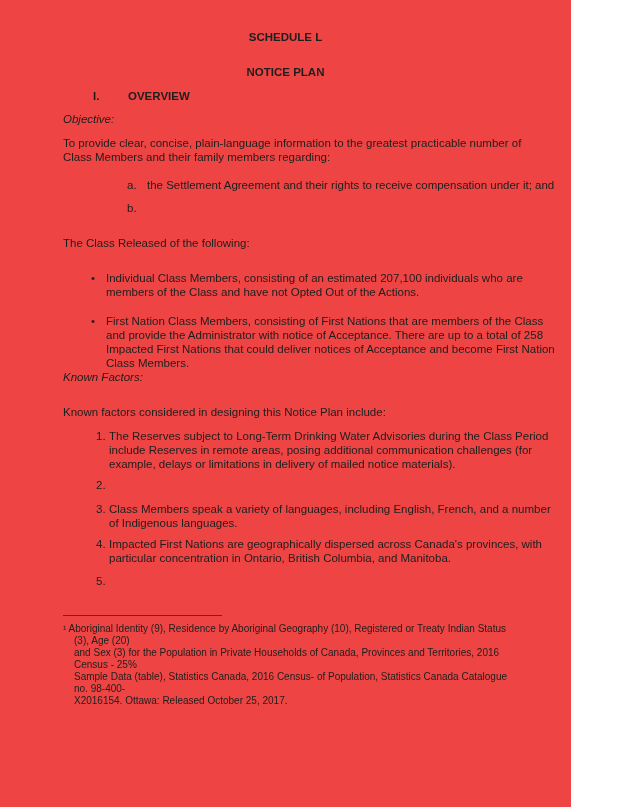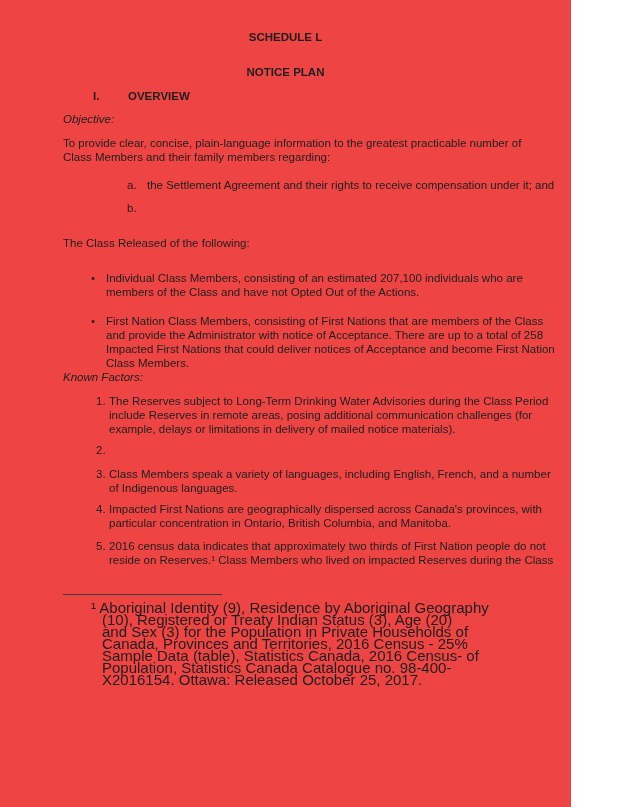--- a/index.html
+++ b/index.html
@@ -31,25 +31,25 @@
   .bullet .mk { width: 15px; }
   .numbered { margin-left: 96px; }
   .numbered .mk { width: 13px; }
   .separator {
     margin-left: 63px;
     width: 159px;
     height: 0;
     border-top: 1px solid #3c3c3c;
   }
   .footnote {
-    margin-left: 91px;
+    margin-left: 63px;
     margin-right: 52px;
     padding-left: 11px;
     text-indent: -11px;
-    font-size: 15px;
+    font-size: 10px;
     line-height: 12px;
     white-space: pre-line;
   }
   .mt4  { }
   .mt7  { margin-top: 7px; }
   .mt9  { margin-top: 9px; }
   .mt10 { margin-top: 10px; }
   .mt13 { margin-top: 21px; }
   .mt14 { margin-top: 14px; }
   .mt15 { margin-top: 15px; }
@@ -94,20 +94,21 @@
   <div class="li bullet mt15">
     <span class="mk">•</span>
     <span class="tx">First Nation Class Members, consisting of First Nations that are members of the Class
 and provide the Administrator with notice of Acceptance. There are up to a total of 258
 Impacted First Nations that could deliver notices of Acceptance and become First Nation
 Class Members.</span>
   </div>
 
   <div class="block lbl mt4">Known Factors:</div>
 
+  <div class="block para mt13">Known factors considered in designing this Notice Plan include:</div>
 
   <div class="li numbered mt10">
     <span class="mk">1.</span>
     <span class="tx">The Reserves subject to Long-Term Drinking Water Advisories during the Class Period
 include Reserves in remote areas, posing additional communication challenges (for
 example, delays or limitations in delivery of mailed notice materials).</span>
   </div>
 
   <div class="li numbered mt7">
     <span class="mk">2.</span>
@@ -120,22 +121,20 @@
   </div>
 
   <div class="li numbered mt7">
     <span class="mk">4.</span>
     <span class="tx">Impacted First Nations are geographically dispersed across Canada's provinces, with
 particular concentration in Ontario, British Columbia, and Manitoba.</span>
   </div>
 
   <div class="li numbered mt9">
     <span class="mk">5.</span>
-    <span class="tx">2016 census data indicates that approximately two thirds of First Nation people do not
-reside on Reserves.¹ Class Members who lived on impacted Reserves during the Class</span>
   </div>
 
   <div class="separator mt27"></div>
 
   <div class="footnote mt7">¹ Aboriginal Identity (9), Residence by Aboriginal Geography (10), Registered or Treaty Indian Status (3), Age (20)
 and Sex (3) for the Population in Private Households of Canada, Provinces and Territories, 2016 Census - 25%
 Sample Data (table), Statistics Canada, 2016 Census- of Population, Statistics Canada Catalogue no. 98-400-
 X2016154. Ottawa: Released October 25, 2017.</div>
 
 </div>

